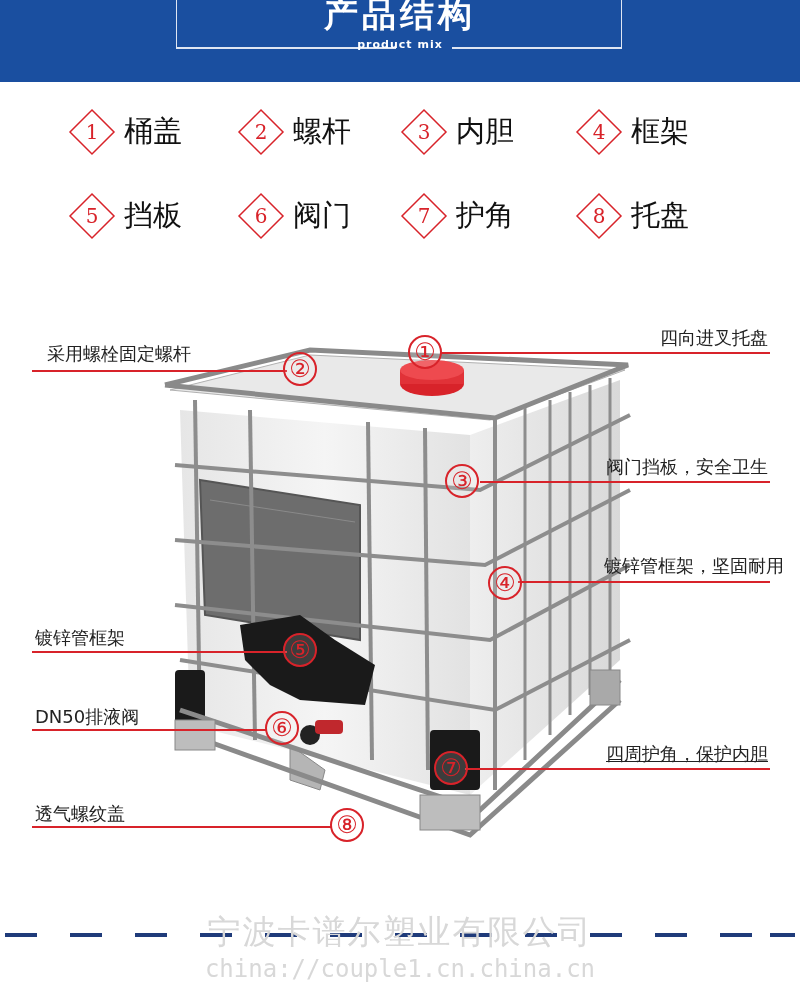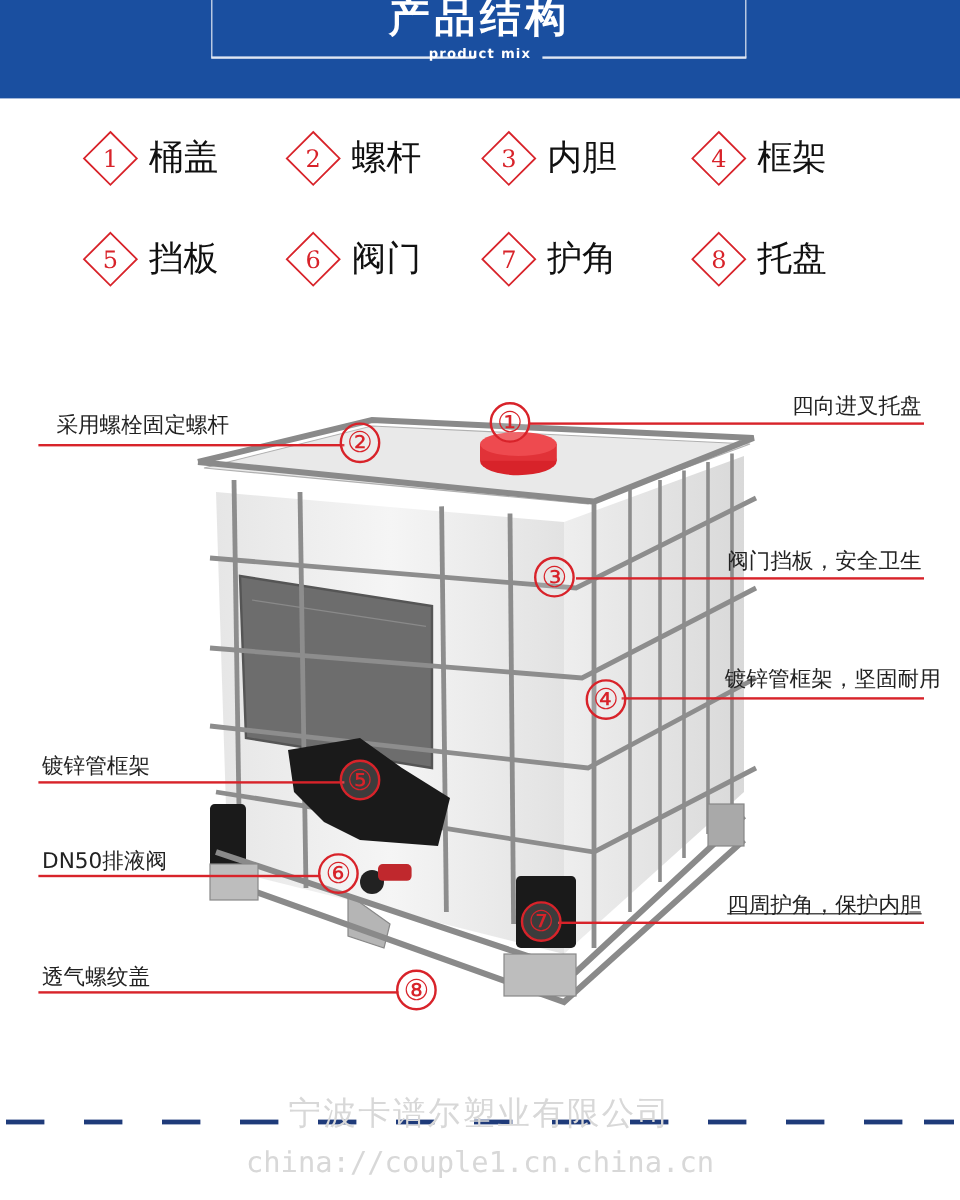--- a/index.html
+++ b/index.html
@@ -18,21 +18,21 @@
   .diamond span { position: absolute; left: 0; top: 0; width: 48px; height: 48px; line-height: 48px; text-align: center; color: #d8232a; font-family: "DejaVu Serif", serif; font-size: 20px; }
   .legend-label { font-size: 29px; color: #111; margin-left: 8px; }
 
   .product { position: absolute; left: 150px; top: 340px; width: 490px; height: 500px; }
 
   .callout-text { position: absolute; font-size: 18px; color: #222; white-space: nowrap; }
   .callout-line { position: absolute; height: 1.5px; background: #d8232a; }
   .callout-num { position: absolute; width: 34px; height: 34px; border: 2px solid #d8232a; border-radius: 50%; color: #d8232a; font-size: 24px; line-height: 30px; text-align: center; font-family: "DejaVu Sans", sans-serif; background: rgba(255,255,255,0.15); }
 
   .footer-dash { position: absolute; top: 933px; height: 4px; background: #1f3b7a; width: 32px; }
-  .footer-company { position: absolute; top: 910px; left: 0; width: 800px; text-align: center; font-size: 27px; color: #d8d8d8; letter-spacing: 2px; }
+  .footer-company { position: absolute; top: 910px; left: 0; width: 800px; text-align: center; font-size: 33px; color: #d8d8d8; letter-spacing: 2px; }
   .footer-url { position: absolute; top: 955px; left: 0; width: 800px; text-align: center; font-size: 24px; color: #d8d8d8; font-family: "DejaVu Sans Mono", monospace; }
 </style>
 </head>
 <body>
 
 <div class="header">
   <div class="header-frame"></div>
   <div class="header-title">产品结构</div>
   <div class="header-line" style="left:176px; width:220px;"></div>
   <div class="header-sub">product mix</div>

